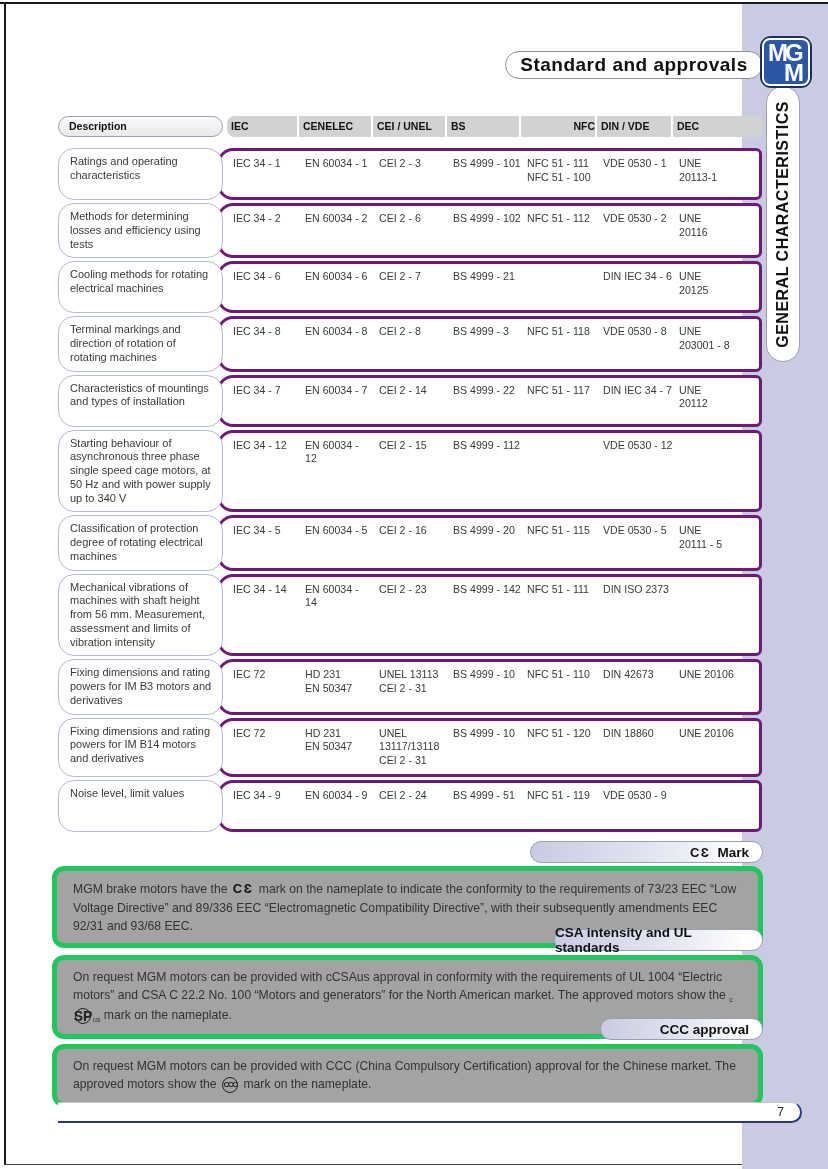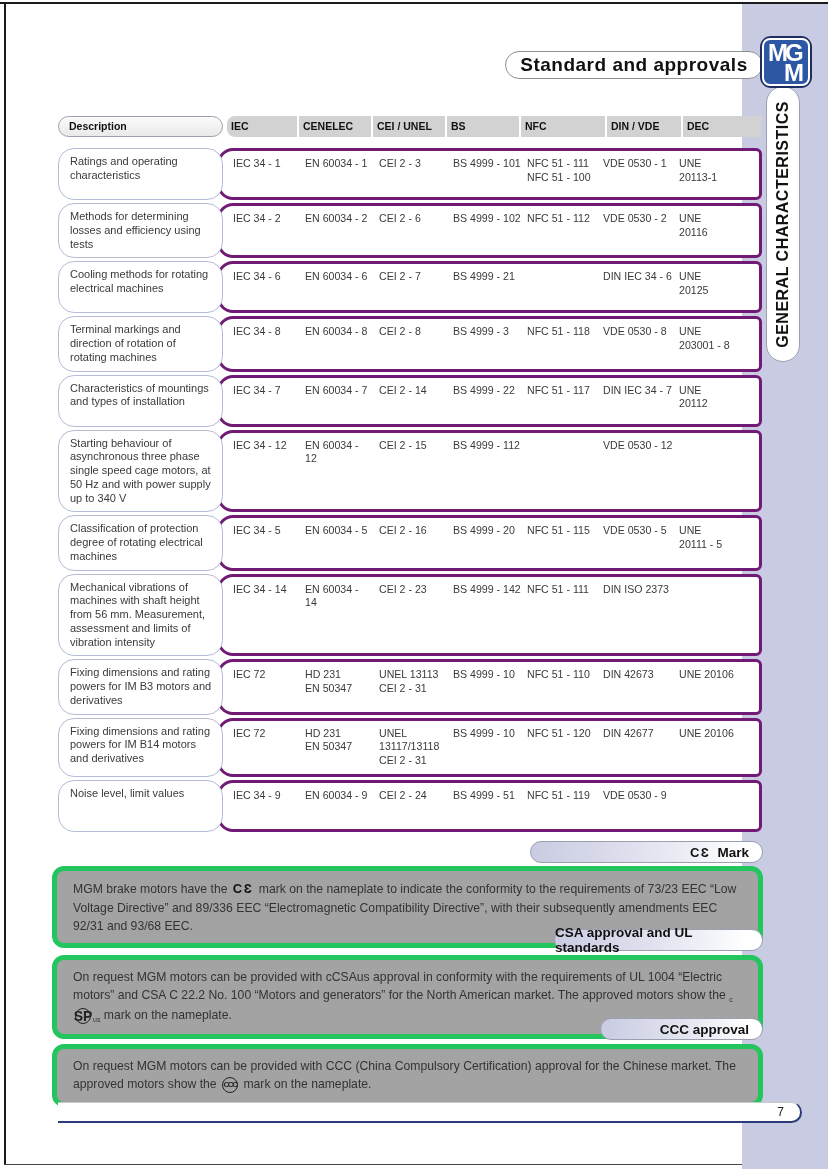--- a/index.html
+++ b/index.html
@@ -34,21 +34,21 @@
   .h-desc{width:165px;height:21px;border:1px solid #9aa0b0;border-radius:11px;
         background:linear-gradient(180deg,#fbfbfb,#e9e9e9);font-weight:bold;font-size:10.5px;color:#111;
         line-height:19px;padding-left:10px;box-sizing:border-box;flex:none;}
   .h-cells{display:flex;gap:2px;margin-left:4px;flex:1;}
   .hcell{height:21px;background:#d2d2d2;font-weight:bold;font-size:10.5px;color:#111;line-height:21px;
         padding-left:4px;box-sizing:border-box;flex:none;border-radius:1px;}
   .hcell:nth-child(1){width:70px;border-radius:8px 1px 1px 8px;}
   .hcell:nth-child(2){width:72px;}
   .hcell:nth-child(3){width:72px;}
   .hcell:nth-child(4){width:72px;}
-  .hcell:nth-child(5){width:84px;}
+  .hcell:nth-child(5){width:74px;text-align:right;}
   .hcell:nth-child(6){width:74px;}
   .hcell:nth-child(7){flex:1;width:auto;}
   .trow{display:flex;position:relative;margin-bottom:3px;min-height:52px;align-items:stretch;}
   .desc{position:relative;z-index:2;width:165px;background:#fff;border:1px solid #b4bcd6;border-radius:16px;
         padding:6px 9px 6px 11px;font-size:11px;color:#3a3a3a;line-height:1.25;box-sizing:border-box;flex:none;}
   .vals{position:relative;z-index:1;margin-left:-6px;flex:1;background:#fff;border:3px solid #701a75;
         border-radius:16px 6px 6px 16px;padding:6px 0 6px 9px;display:flex;gap:2px;box-sizing:border-box;}
   .vcell{padding-left:4px;font-size:10.6px;color:#3a3a3a;line-height:1.3;white-space:pre-line;
         flex:none;box-sizing:border-box;}
   .vcell:nth-child(1){width:70px;}
@@ -234,21 +234,21 @@
       <div class="desc">Fixing dimensions and rating powers for IM B14 motors and derivatives</div>
       <div class="vals">
         <div class="vcell">IEC 72</div>
         <div class="vcell">HD 231
 EN 50347</div>
         <div class="vcell">UNEL
 13117/13118
 CEI 2 - 31</div>
         <div class="vcell">BS 4999 - 10</div>
         <div class="vcell">NFC 51 - 120</div>
-        <div class="vcell">DIN 42677</div>
+        <div class="vcell">DIN 18860</div>
         <div class="vcell">UNE 20106</div>
       </div>
     </div>
         <div class="trow">
       <div class="desc">Noise level, limit values</div>
       <div class="vals">
         <div class="vcell">IEC 34 - 9</div>
         <div class="vcell">EN 60034 - 9</div>
         <div class="vcell">CEI 2 - 24</div>
         <div class="vcell">BS 4999 - 51</div>
@@ -264,21 +264,21 @@
     <span class="ce-glyph">CƐ</span>
     <span>Mark</span>
   </div>
   <div class="sec-body" style="left:52px;top:866px;width:711px;min-height:50px;">
     <span>MGM brake motors have the</span>
     <span class="ce-glyph">CƐ</span>
     <span>mark on the nameplate to indicate the conformity to the requirements of 73/23 EEC “Low Voltage Directive” and 89/336 EEC “Electromagnetic Compatibility Directive”, with their subsequently amendments EEC 92/31 and 93/68 EEC.</span>
   </div>
 
   <div class="sec-pill" style="left:554px;top:929px;width:209px;">
-    <span>CSA approval and UL standards</span>
+    <span>CSA intensity and UL standards</span>
   </div>
   <div class="sec-body" style="left:52px;top:955px;width:711px;min-height:50px;">
     <span>On request MGM motors can be provided with cCSAus approval in conformity with the requirements of UL 1004 “Electric motors” and CSA C 22.2 No. 100 “Motors and generators” for the North American market. The approved motors show the</span>
     <span class="sub">c</span><span class="circ-mark" style="font-size:14px;letter-spacing:0;">SP</span><span class="sub">us</span>
     <span>mark on the nameplate.</span>
   </div>
 
   <div class="sec-pill" style="left:600px;top:1018px;width:163px;">
     <span>CCC approval</span>
   </div>

